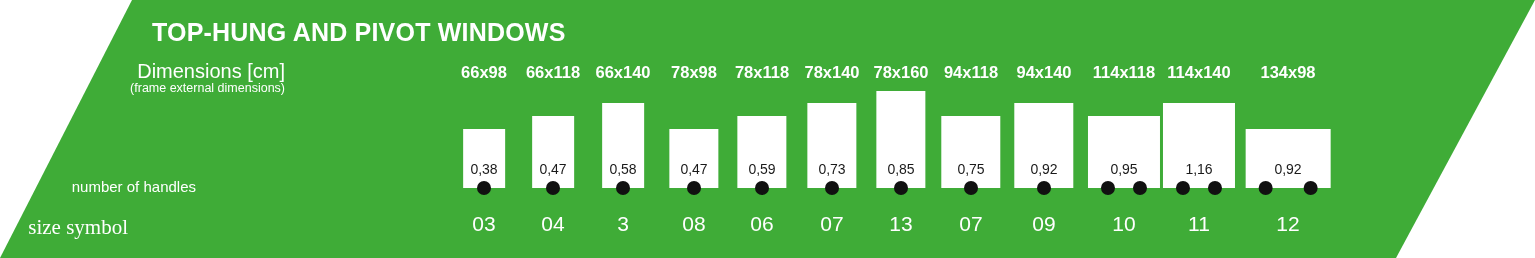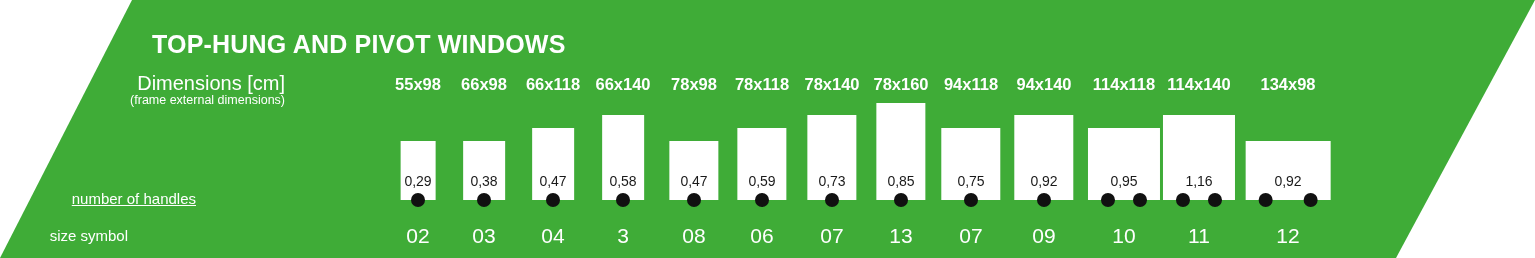--- a/index.html
+++ b/index.html
@@ -28,21 +28,21 @@
     width: 1535px;
     height: 258px;
     background: #3FAC37;
     -webkit-clip-path: polygon(132px 0px, 1535px 0px, 1396px 258px, 0px 258px);
     clip-path: polygon(132px 0px, 1535px 0px, 1396px 258px, 0px 258px);
   }
 
   .content-layer {
     position: absolute;
     left: 0;
-    top: 12px;
+    top: 0;
     width: 1535px;
     height: 234px;
   }
 
   
   .title {
     position: absolute;
     left: 152px;
     top: 18px;
     font-size: 25px;
@@ -75,27 +75,27 @@
     left: 0;
     top: 139px;
     width: 240px;
     font-size: 20px;
   }
   .label-handles {
     left: 0;
     top: 178px;
     width: 196px;
     font-size: 15px;
-    text-decoration: underline;
   }
   .label-size-symbol {
     left: 0;
     top: 215px;
     width: 128px;
-    font-size: 15px;
+    font-size: 21px;
+    font-family: Liberation Serif, serif;
   }
   .label-glazing sup {
     font-size: 0.62em;
     vertical-align: super;
     line-height: 0;
   }
 
   
   .columns {
     position: absolute;
@@ -177,29 +177,20 @@
     <div class="row-label label-dimensions-sub">(frame external dimensions)</div>
 
     <div class="row-label label-dimensions">Dimensions [cm]</div>
 
 
     <div class="row-label label-handles">number of handles</div>
 
     <div class="row-label label-size-symbol">size symbol</div>
 
     <div class="columns" id="columns">
-        <div class="col" style="left: 343px; width: 150px;">
-          <div class="dim-label">55x98</div>
-          <div class="bar" style="width: 34.76px; height: 59.486px; top: 128.514px;"></div>
-          <div class="glaze-value" style="top: 161px;">0,29</div>
-          <div class="handles" style="top: 181px; width: 14px;">
-            <div class="handle-dot"></div>
-          </div>
-          <div class="size-symbol">02</div>
-        </div>
         <div class="col" style="left: 409px; width: 150px;">
           <div class="dim-label">66x98</div>
           <div class="bar" style="width: 41.712px; height: 59.486px; top: 128.514px;"></div>
           <div class="glaze-value" style="top: 161px;">0,38</div>
           <div class="handles" style="top: 181px; width: 14px;">
             <div class="handle-dot"></div>
           </div>
           <div class="size-symbol">03</div>
         </div>
         <div class="col" style="left: 478px; width: 150px;">

